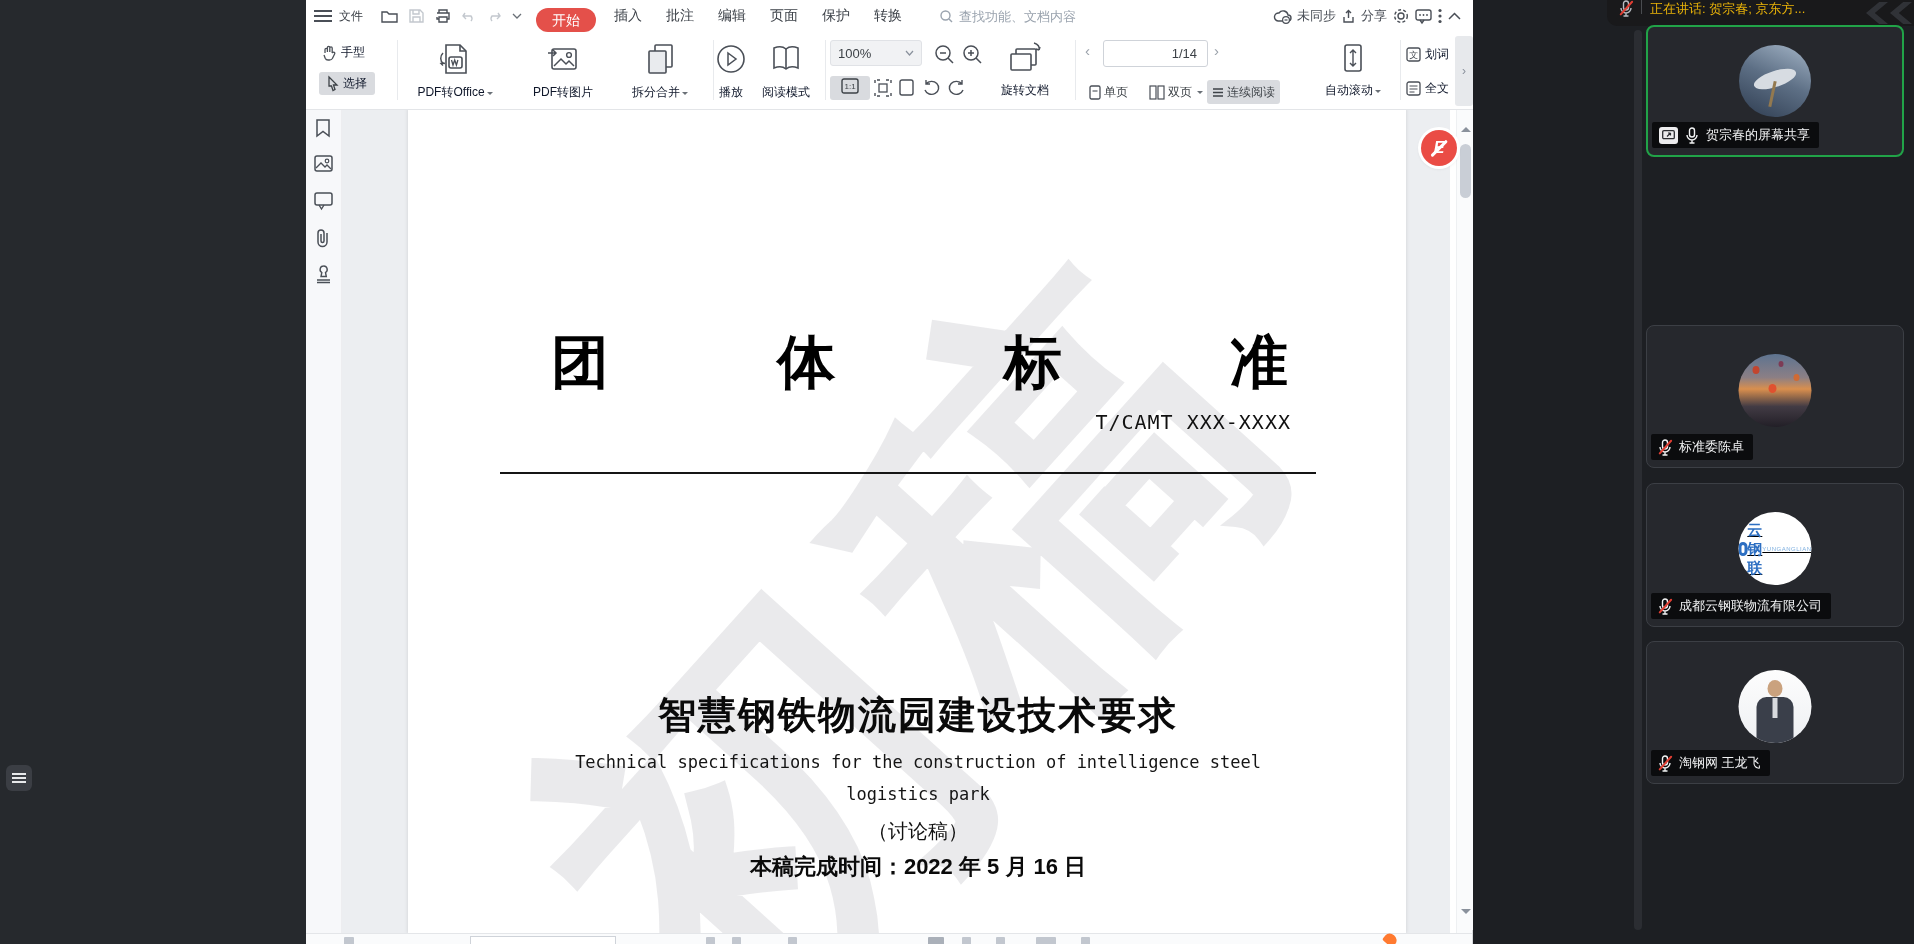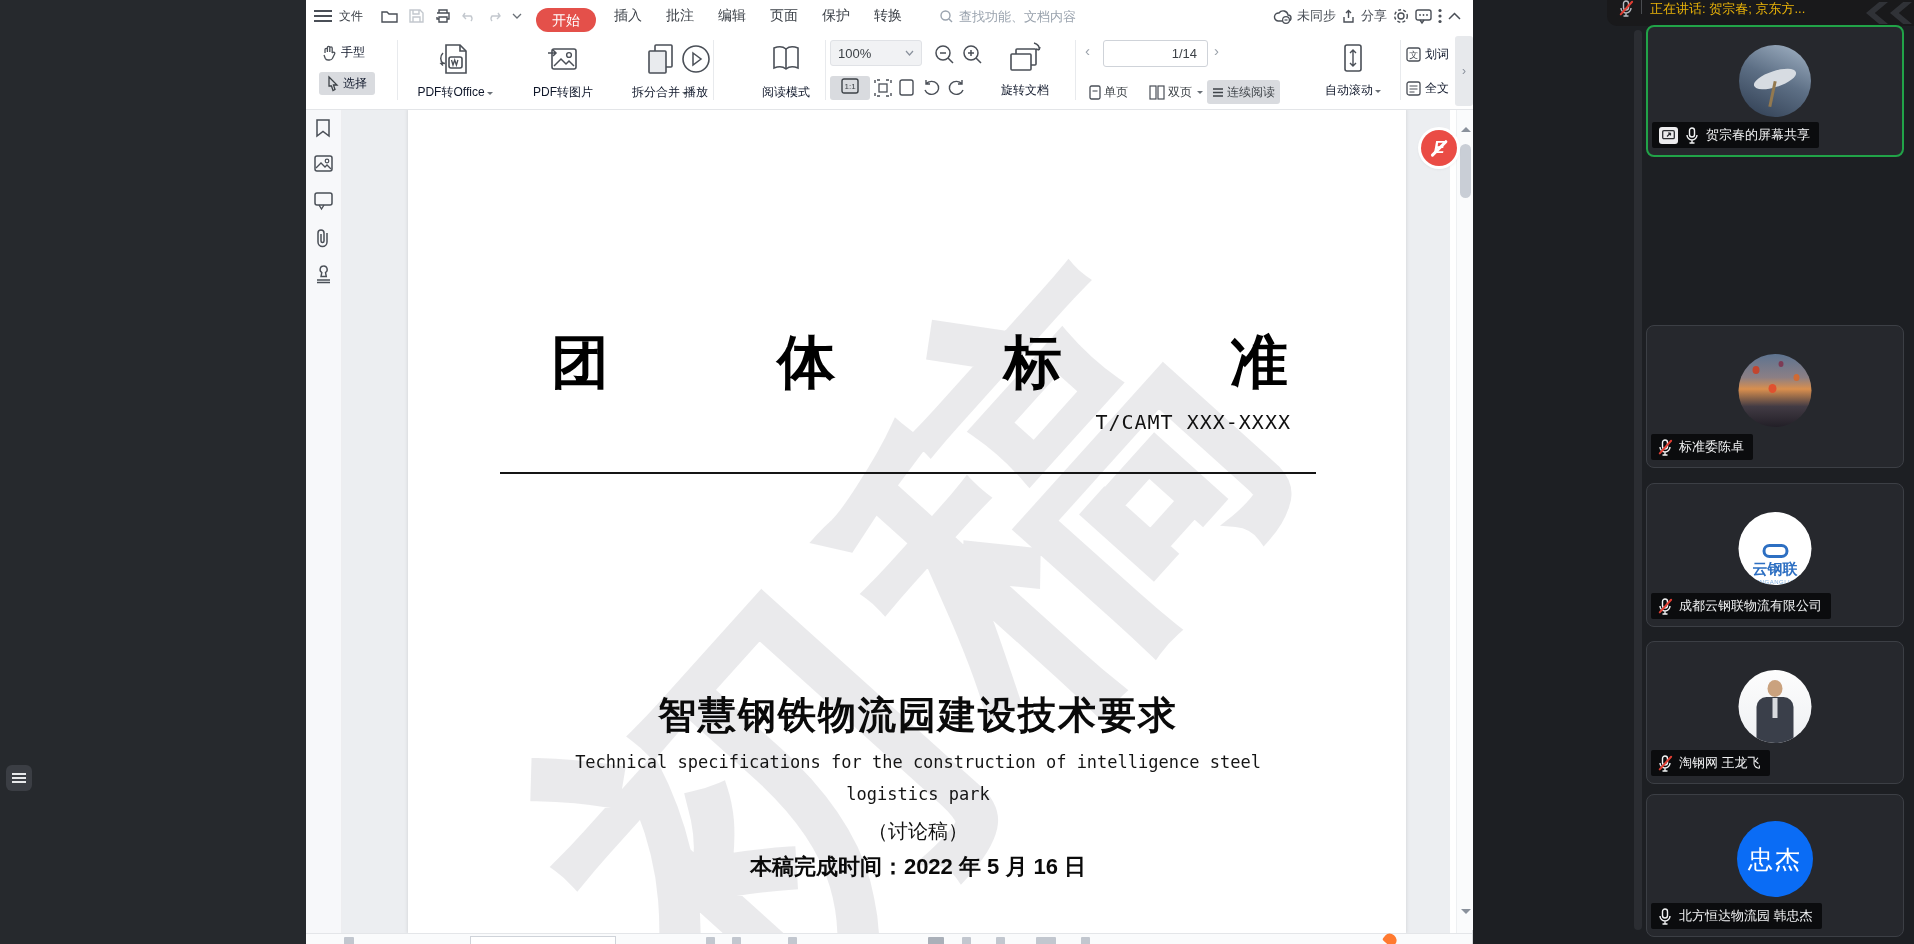--- a/index.html
+++ b/index.html
@@ -130,21 +130,21 @@
   .av-satellite { background:linear-gradient(205deg,#a5b6c8 0%,#5d6f85 48%,#2e3c50 100%); }
   .av-satellite .dish { position:absolute; left:14px; top:26px; width:44px; height:16px; background:#d7dce2;
                         border-radius:50%; transform:rotate(-18deg); }
   .av-satellite .pole { position:absolute; left:32px; top:36px; width:3px; height:26px; background:#93794f; transform:rotate(12deg); }
   .av-woman { background:radial-gradient(circle at 50% 42%,#f6e0cd 0%,#f0cdb4 55%,#e9bda3 100%); }
   .av-woman .hair { position:absolute; left:6px; top:2px; width:60px; height:46px; border-radius:50%;
                     background:radial-gradient(circle at 50% 30%,#6b5340 0%,#55402f 70%,transparent 71%); }
   .av-woman .face { position:absolute; left:24px; top:16px; width:25px; height:28px; border-radius:50%; background:#f8dcc4; }
   .av-balloon { background:linear-gradient(180deg,#5d7390 0%,#8b7f85 32%,#d98f4e 48%,#423b44 72%,#221f27 100%); }
   .av-balloon i { position:absolute; border-radius:50%; }
-  .av-logo { background:#fff; display:flex; flex-direction:column; align-items:center; justify-content:flex-end; }
+  .av-logo { background:#fff; display:flex; flex-direction:row; align-items:center; justify-content:flex-end;text-decoration:underline; }
   .av-logo .cloud { width:26px; height:14px; background:#fff; border:3px solid #2d6fc2; border-radius:10px; position:relative; }
   .av-logo .lg-txt { color:#2d6fc2; font-weight:700; font-size:15px; margin-top:2px; }
   .av-logo .lg-sub { color:#7fb0e0; font-size:6px; letter-spacing:.5px; }
   .av-suit { background:linear-gradient(180deg,#fdfdfd 0%,#eef0f3 100%); }
   .av-suit .head { position:absolute; left:29px; top:10px; width:15px; height:17px; border-radius:50%; background:#caa27e; }
   .av-suit .body { position:absolute; left:18px; top:27px; width:37px; height:46px;
                    background:#3a3f4a; border-radius:10px 10px 0 0; }
   .av-suit .tie { position:absolute; left:34px; top:28px; width:5px; height:20px; background:#d8dade; }
   .av-blue { background:#0a6cf5; display:flex; align-items:center; justify-content:center;
              color:#fff; font-size:25px; letter-spacing:2px; }
@@ -273,21 +273,21 @@
       </div>
       <div class="bigbtn" style="left:306px">
         <svg width="34" height="36">
             <rect x="12" y="4" width="17" height="22" rx="1" fill="none" stroke="#4a4f57" stroke-width="1.6"></rect>
             <rect x="6" y="10" width="17" height="22" rx="1" fill="#e9ebee" stroke="#4a4f57" stroke-width="1.6"></rect>
           </svg>
         <span class="rlbl"><span>拆分合并</span><span class="caret"></span></span>
       </div>
       <div class="rsep" style="left:407px"></div>
 
-      <div class="bigbtn" style="left:355px;width:70px">
+      <div class="bigbtn" style="left:390px;width:70px">
         <svg width="34" height="36">
             <circle cx="17" cy="18" r="13" fill="none" stroke="#4a4f57" stroke-width="1.6"></circle>
             <path d="M14 12l8 6-8 6z" fill="none" stroke="#4a4f57" stroke-width="1.5"></path>
           </svg>
         <span class="rlbl">播放</span>
       </div>
       <div class="bigbtn" style="left:440px;width:80px">
         <svg width="36" height="36">
             <path d="M18 8c-3-2.5-8-2.5-12-1v20c4-1.5 9-1.5 12 1 3-2.5 8-2.5 12-1V7c-4-1.5-9-1.5-12 1z" fill="none" stroke="#4a4f57" stroke-width="1.6"></path>
             <path d="M18 8v20" stroke="#4a4f57" stroke-width="1.6"></path>
@@ -554,28 +554,14 @@
           <svg width="14" height="17">
               <rect x="4.5" y="1" width="5" height="9" rx="2.5" fill="none" stroke="#f2f3f4" stroke-width="1.4"></rect>
               <path d="M2 8a5 5 0 0 0 10 0 M7 13v3 M4.5 16h5" fill="none" stroke="#f2f3f4" stroke-width="1.4"></path>
             </svg>
           <span class="mic-slash"></span>
         </span>
         <span>淘钢网 王龙飞</span>
       </div>
     </div>
 
-    <div class="tile" style="top:794px;height:143px">
-      <div class="avatar av-blue" style="top:26px;width:76px;height:76px">
-        <span>忠杰</span>
-      </div>
-      <div class="namebar">
-        <span class="micwrap">
-          <svg width="14" height="17">
-              <rect x="4.5" y="1" width="5" height="9" rx="2.5" fill="none" stroke="#f2f3f4" stroke-width="1.4"></rect>
-              <path d="M2 8a5 5 0 0 0 10 0 M7 13v3 M4.5 16h5" fill="none" stroke="#f2f3f4" stroke-width="1.4"></path>
-            </svg>
-        </span>
-        <span>北方恒达物流园 韩忠杰</span>
-      </div>
-    </div>
   </div>
 </div>
 
 </body></html>

